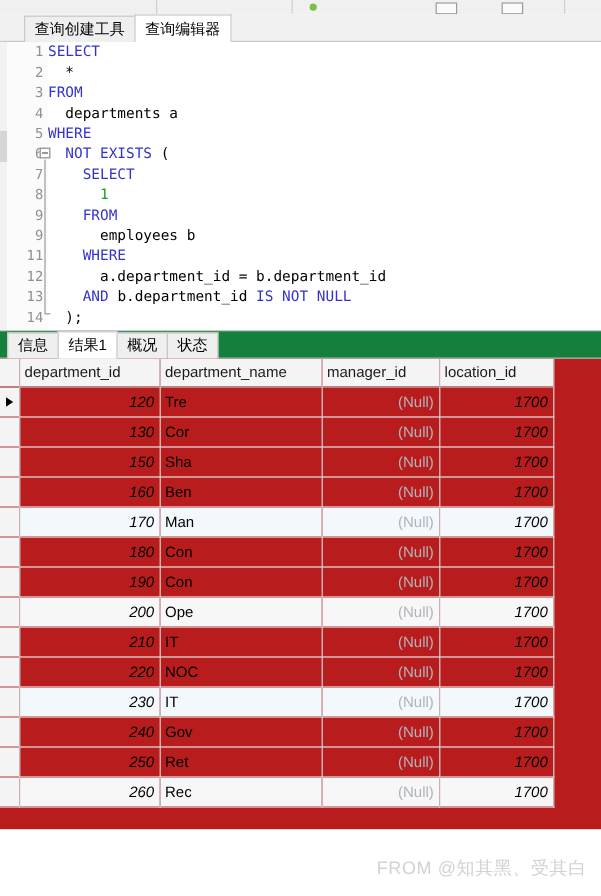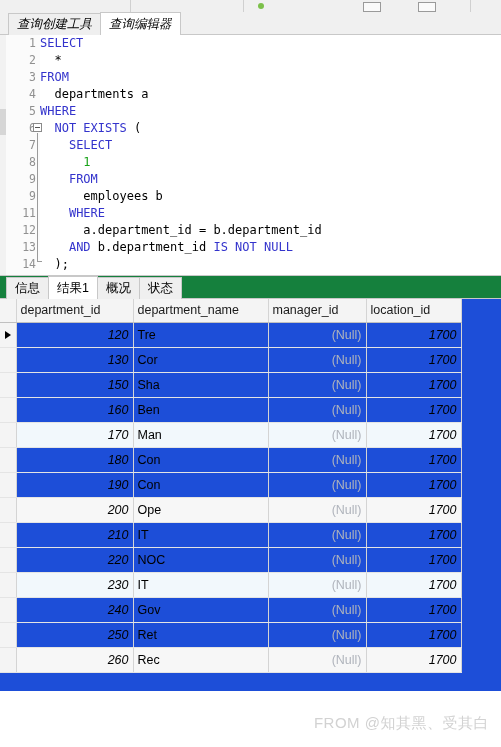--- a/index.html
+++ b/index.html
@@ -48,23 +48,22 @@
     border: 1px solid #9a9a9a;
     background: #fafafa;
   }
 
   
   .tabbar {
     position: relative;
     height: 23px;
     background: #f0f0f0;
     border-bottom: 1px solid #c8c8c8;
-    padding-left: 8px;
-    box-sizing: border-box;
-    font-style: italic;
+    padding-left: 20px;
+    box-sizing: border-box;
   }
   .tab {
     display: inline-block;
     height: 22px;
     line-height: 21px;
     padding: 0 8px;
     font-size: 12.5px;
     box-sizing: border-box;
     border: 1px solid #c8c8c8;
     border-bottom: none;
@@ -181,21 +180,21 @@
     height: 23px;
     background: #15803d;
     border-bottom: 1px solid #c8c8c8;
     padding-left: 6px;
     box-sizing: border-box;
   }
 
   
   .grid-wrap {
     position: relative;
-    background: #1d4ed8;
+    background: #b91c1c;
     height: 392px;
     overflow: hidden;
   }
   table.grid {
     border-collapse: collapse;
     table-layout: fixed;
     width: 461px;
     font-size: 12.5px;
   }
   table.grid th, table.grid td {

